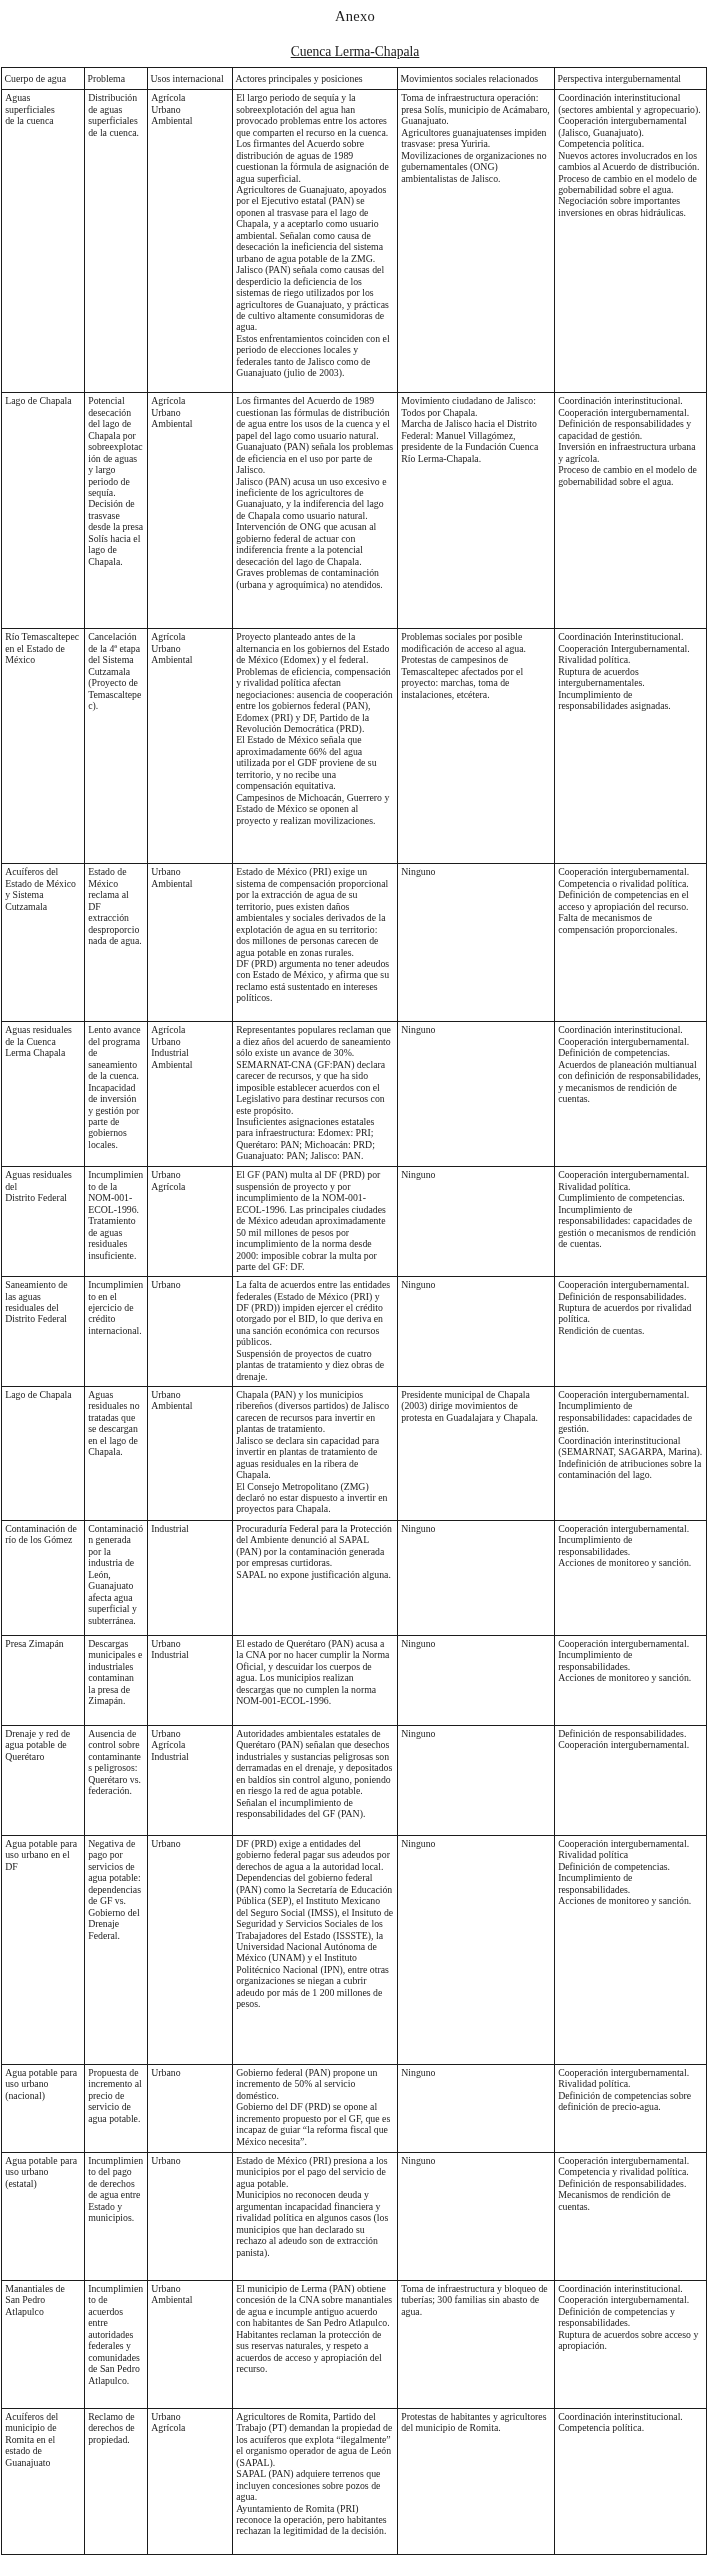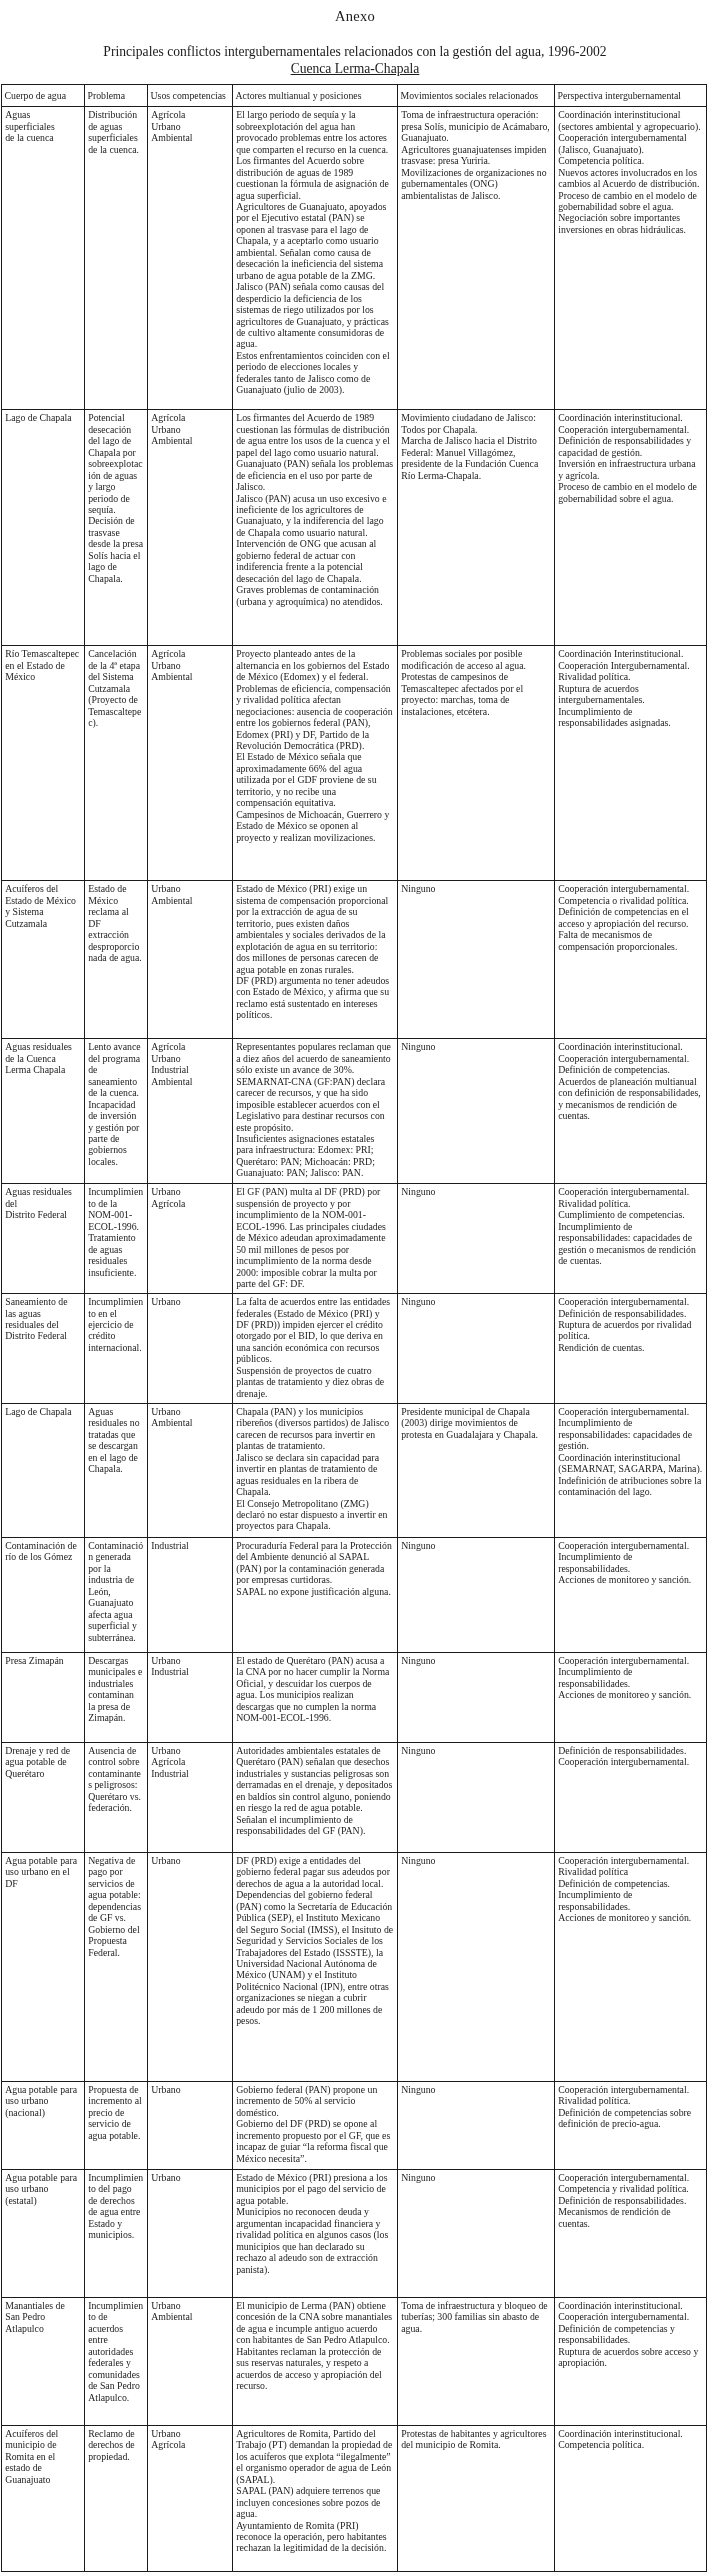--- a/index.html
+++ b/index.html
@@ -29,39 +29,38 @@
     height:19px;vertical-align:middle;
     padding:1.3px 2.5px;white-space:normal;
   }
   .conflicts td{white-space:pre-line;}
 </style>
 </head>
 <body>
 
 <div class="titles">
   <h1 class="annex">Anexo</h1>
-  <h2 class="main-title">Principales conflictos intergubernamentales relacionados con la gestión del agua, 1996-2002</h2>
   <h2 class="subtitle">Cuenca Lerma-Chapala</h2>
 </div>
 
 <table class="conflicts">
   <colgroup>
     <col style="width:83px">
     <col style="width:63px">
     <col style="width:85px">
     <col style="width:165px">
     <col style="width:157px">
     <col style="width:152px">
   </colgroup>
   <thead>
     <tr>
       <th>Cuerpo de agua</th>
       <th>Problema</th>
-      <th>Usos competencias</th>
-      <th>Actores multianual y posiciones</th>
+      <th>Usos internacional</th>
+      <th>Actores principales y posiciones</th>
       <th>Movimientos sociales relacionados</th>
       <th>Perspectiva intergubernamental</th>
     </tr>
   </thead>
   <tbody>
       <tr style="height: 303px;">
         <td>Aguas
 superficiales
 de la cuenca</td>
         <td>Distribución de aguas superficiales de la cuenca.</td>
@@ -217,21 +216,21 @@
 Agrícola
 Industrial</td>
         <td>Autoridades ambientales estatales de Querétaro (PAN) señalan que desechos industriales y sustancias peligrosas son derramadas en el drenaje, y depositados en baldíos sin control alguno, poniendo en riesgo la red de agua potable.
 Señalan el incumplimiento de responsabilidades del GF (PAN).</td>
         <td>Ninguno</td>
         <td>Definición de responsabilidades.
 Cooperación intergubernamental.</td>
       </tr>
       <tr style="height: 229px;">
         <td>Agua potable para uso urbano en el DF</td>
-        <td>Negativa de pago por servicios de agua potable: dependencias de GF vs. Gobierno del Propuesta Federal.</td>
+        <td>Negativa de pago por servicios de agua potable: dependencias de GF vs. Gobierno del Drenaje Federal.</td>
         <td>Urbano</td>
         <td>DF (PRD) exige a entidades del gobierno federal pagar sus adeudos por derechos de agua a la autoridad local.
 Dependencias del gobierno federal (PAN) como la Secretaría de Educación Pública (SEP), el Instituto Mexicano del Seguro Social (IMSS), el Insituto de Seguridad y Servicios Sociales de los Trabajadores del Estado (ISSSTE), la Universidad Nacional Autónoma de México (UNAM) y el Instituto Politécnico Nacional (IPN), entre otras organizaciones se niegan a cubrir adeudo por más de 1 200 millones de pesos.</td>
         <td>Ninguno</td>
         <td>Cooperación intergubernamental.
 Rivalidad política
 Definición de competencias.
 Incumplimiento de responsabilidades.
 Acciones de monitoreo y sanción.</td>
       </tr>

